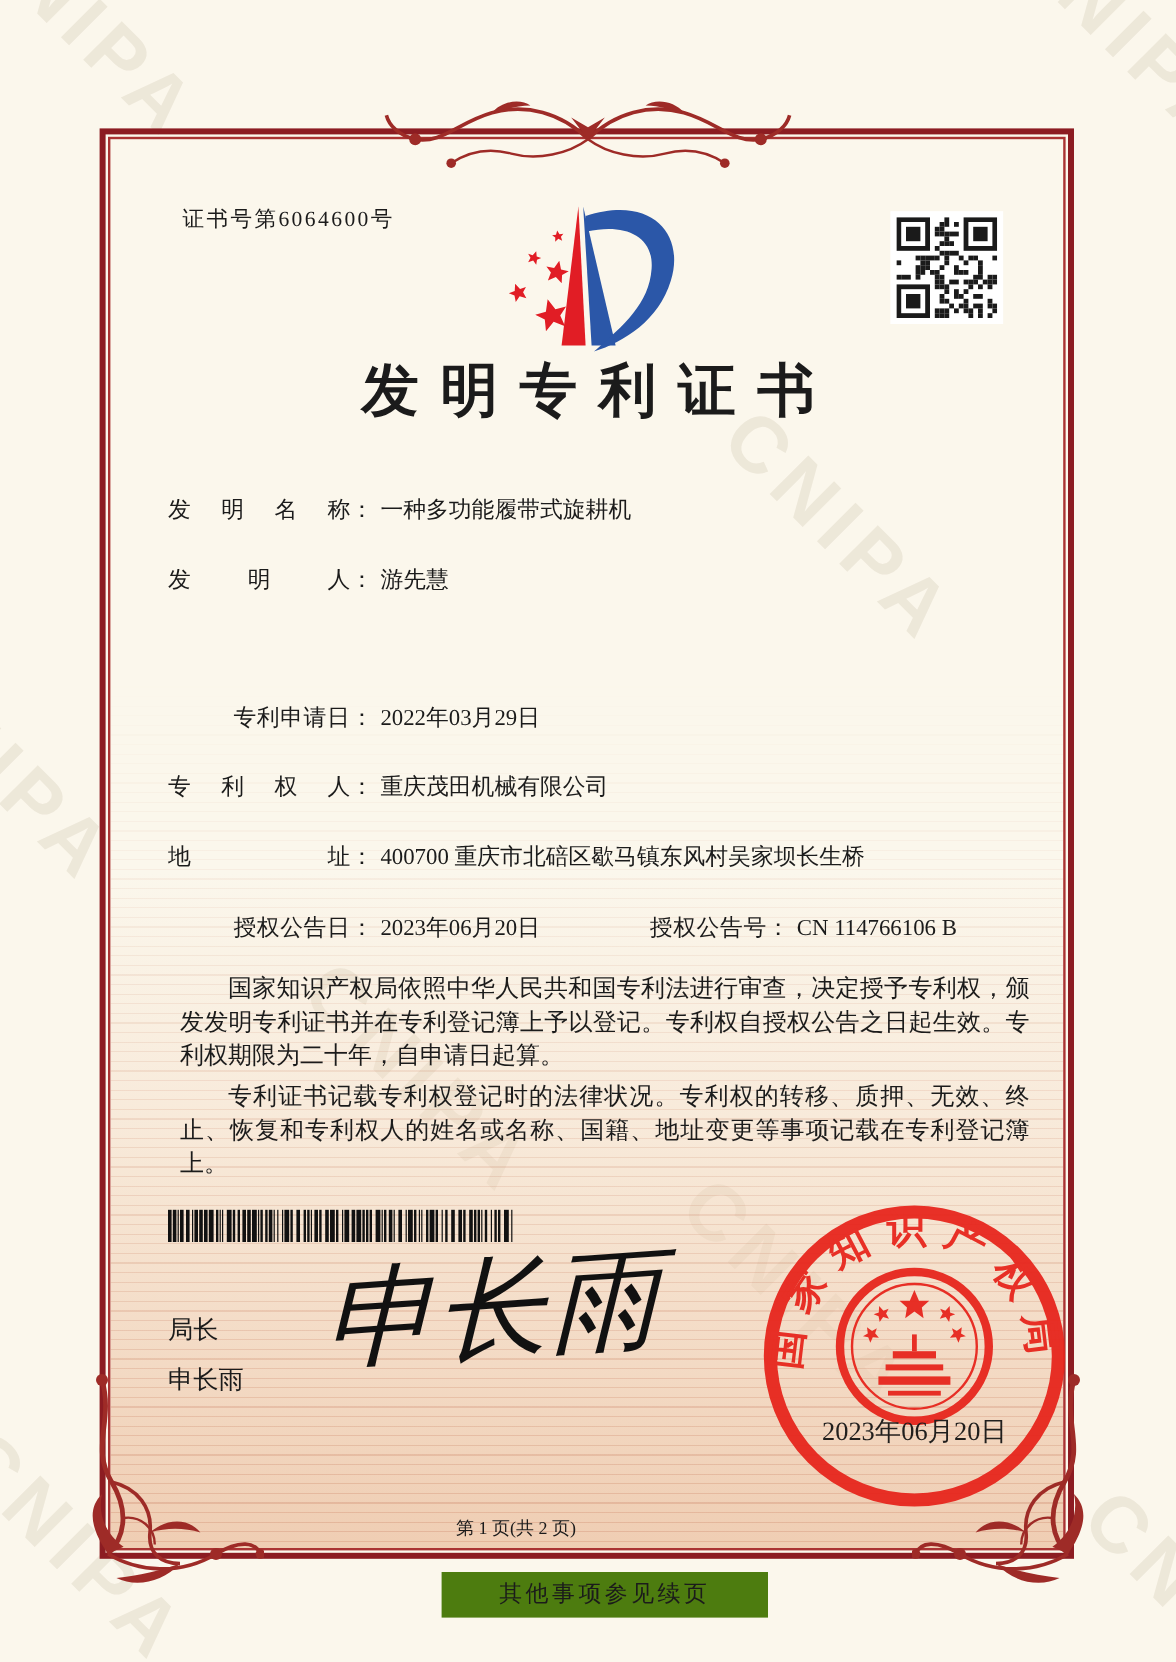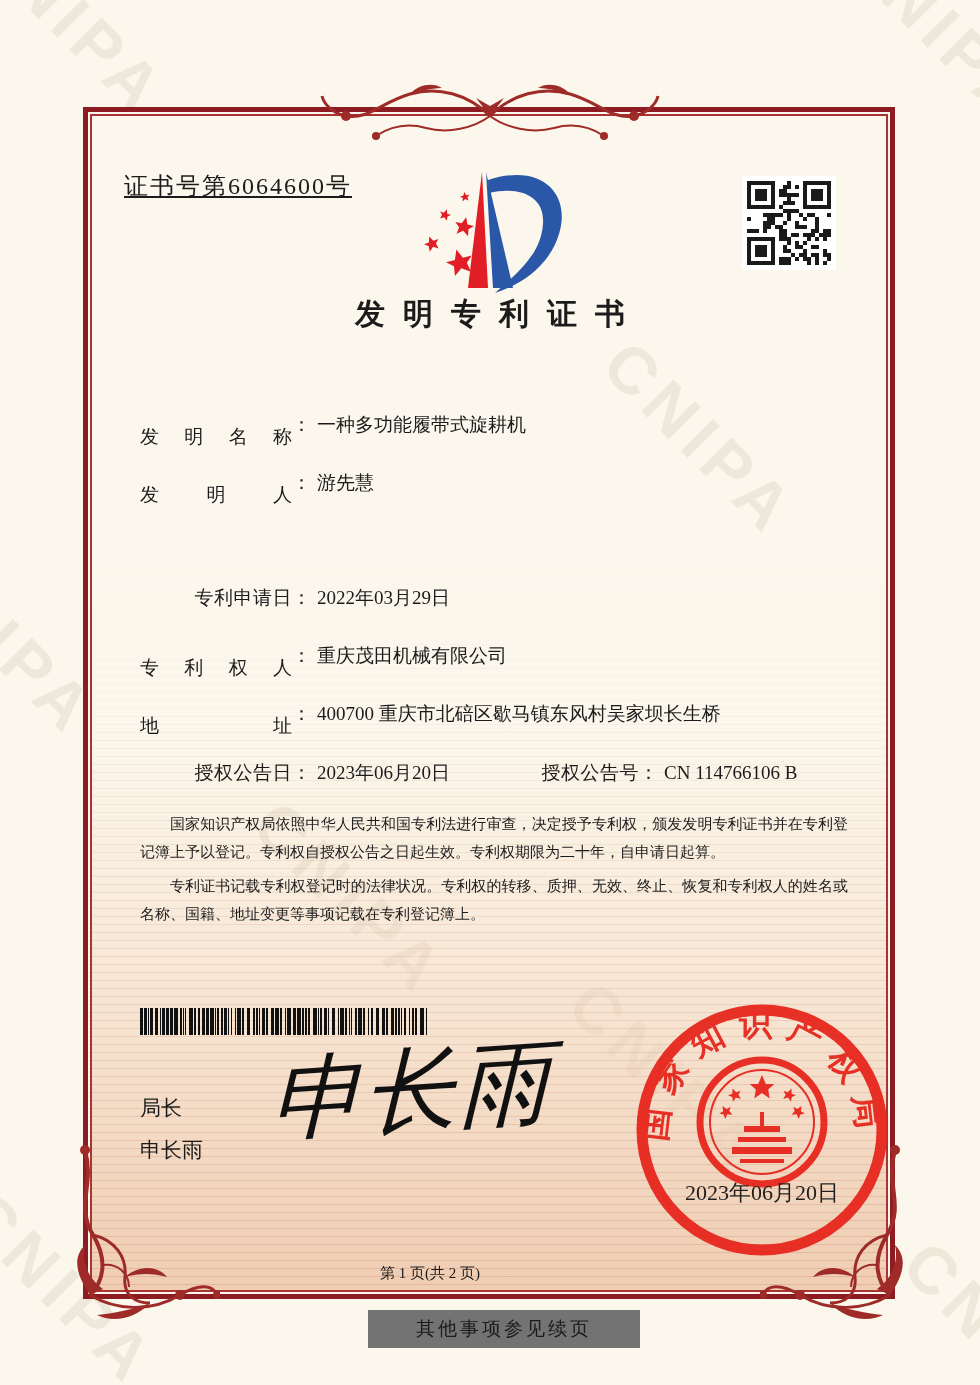--- a/index.html
+++ b/index.html
@@ -19,46 +19,46 @@
   .frame-bg{position:absolute;inset:4px;
     background:linear-gradient(180deg, rgba(240,215,195,0) 0%, rgba(240,215,195,0) 52%,
                rgba(243,214,190,0.45) 72%, rgba(238,201,173,0.9) 100%);}
   .guilloche{position:absolute;inset:4px;
     background:repeating-linear-gradient(180deg, rgba(198,118,88,0.28) 0 1px, rgba(0,0,0,0) 1px 8px);
     -webkit-mask-image:linear-gradient(180deg, transparent 0%, transparent 38%, rgba(0,0,0,.55) 68%, #000 100%);
     mask-image:linear-gradient(180deg, transparent 0%, transparent 38%, rgba(0,0,0,.55) 68%, #000 100%);}
 
   .content{position:absolute;inset:0;z-index:3;}
 
-  .cert-no{left:124px;top:170px;font-size:24px;letter-spacing:2px;text-decoration:underline;}
+  .cert-no{left:152px;top:170px;font-size:18px;letter-spacing:2px;}
   .qr-box{left:742px;top:176px;width:94px;height:94px;background:#fff;z-index:3;}
   .qr-box svg{position:absolute;left:5px;top:5px;}
 
-  .doc-title{left:0;top:294px;width:980px;text-align:center;font-size:30px;font-weight:bold;
+  .doc-title{left:0;top:294px;width:980px;text-align:center;font-size:48px;font-weight:bold;
              letter-spacing:18px;text-indent:18px;}
 
   .field-row{left:140px;font-size:19px;white-space:nowrap;}
-  .flabel{display:inline-block;width:152px;text-align:justify;text-align-last:justify;vertical-align:top;margin-top:12px;}
+  .flabel{display:inline-block;width:152px;text-align:justify;text-align-last:justify;vertical-align:top;}
   .flabel5{display:inline-block;width:152px;vertical-align:top;letter-spacing:0.5px;text-align:right;}
   .fvalue{margin-left:6px;}
   .grant-right{position:absolute;left:347px;top:0;white-space:nowrap;}
 
-  .body-text{left:140px;top:810px;width:708px;font-size:15px;line-height:28px;text-align:justify;}
+  .body-text{left:150px;top:810px;width:708px;font-size:20px;line-height:28px;text-align:justify;}
   .body-text p{margin:0 0 6px 0;text-indent:2em;}
 
   .barcode{left:140px;top:1008px;width:292px;height:27px;}
 
   .sig-title{left:140px;top:1094px;font-size:21px;font-family:"Liberation Sans","DejaVu Sans",sans-serif;}
   .sig-name{left:140px;top:1136px;font-size:21px;font-family:"Liberation Sans","DejaVu Sans",sans-serif;}
   .autograph{left:270px;top:1028px;width:330px;font-size:92px;font-style:italic;
              transform:rotate(-4deg) skewX(-4deg);letter-spacing:2px;color:#111;
              font-family:"DejaVu Serif",serif;}
 
   .page-info{left:0;top:1264px;width:860px;text-align:center;font-size:15px;z-index:3;}
-  .note-box{left:368px;top:1310px;width:272px;height:38px;background:#737373;z-index:4;
+  .note-box{left:368px;top:1310px;width:272px;height:38px;background:#4d7c0f;z-index:4;
             text-align:center;font-size:19px;line-height:38px;letter-spacing:3px;}
 
   .ornament{z-index:5;pointer-events:none;}
   .seal{left:632px;top:1000px;z-index:6;}
 </style>
 </head>
 <body>
 
 <span class="wm" style="left:-50px;top:-20px">CNIPA</span>
 <span class="wm" style="left:820px;top:-10px">CNIPA</span>

